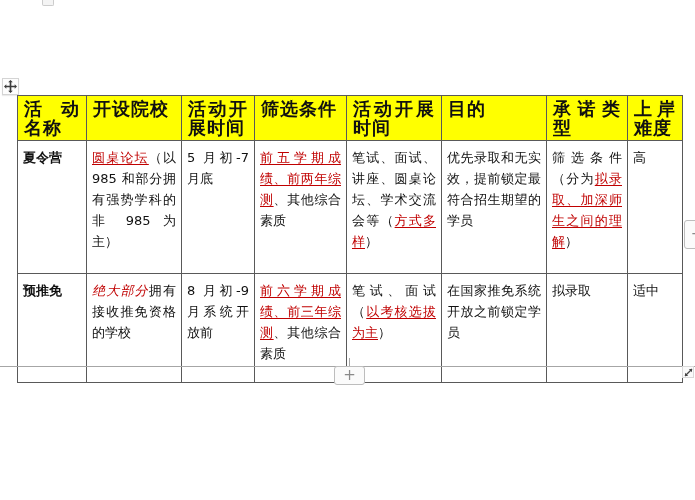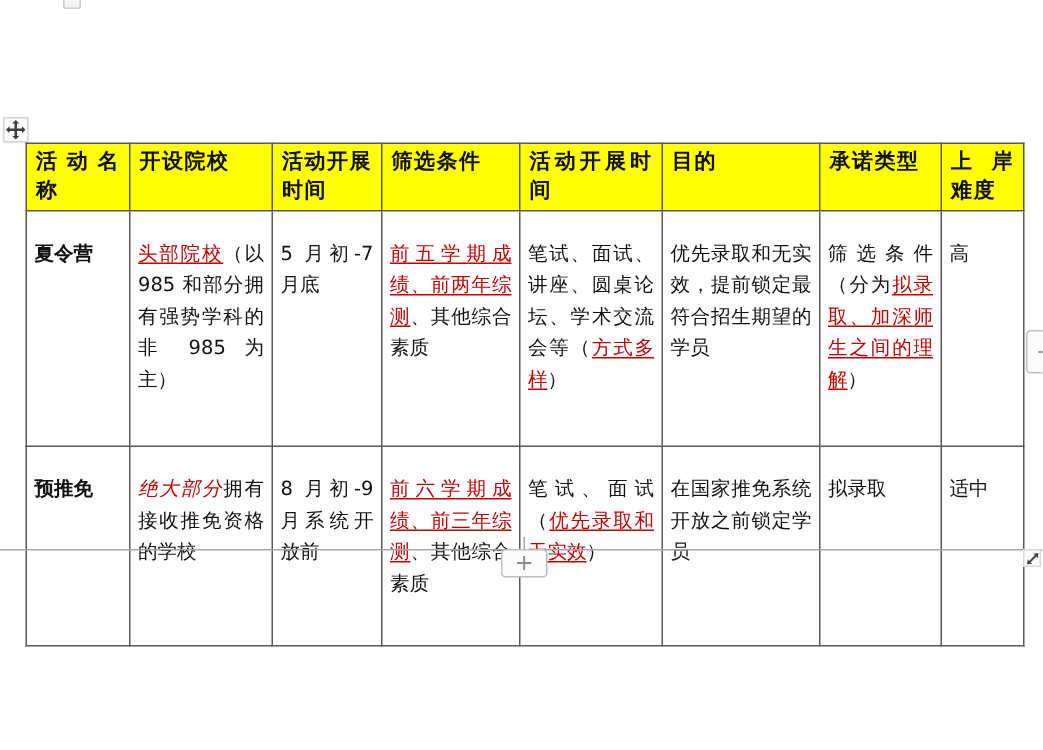--- a/index.html
+++ b/index.html
@@ -21,33 +21,33 @@
   th, td {
     border: 1px solid var(--table-border, #595959);
     vertical-align: top;
     word-break: break-all;
     text-align: justify;
     text-justify: inter-character;
     color: #111;
   }
   th {
     background: var(--header-bg, #ffff00);
-    font-size: 14px;
+    font-size: 18px;
     font-weight: bold;
     line-height: 19px;
     padding: 3px 6px;
     height: 36px;
     letter-spacing: 1px;
     text-align: left;
     text-align: justify;
   }
   td {
     font-size: 13px;
     line-height: 21px;
-    padding: 18px 5px;
+    padding: 6px 5px;
     background: #fff;
   }
   tbody tr:nth-child(1) td { height: 120px; }
   tbody tr:nth-child(2) td { height: 96px; }
   tbody td:first-child { font-weight: bold; }
 
   .run-normal { color: #111; }
   .run-red { color: var(--red-text, #c00000); font-style: italic; }
   .run-red-underline {
     color: var(--red-text, #c00000);
@@ -153,34 +153,34 @@
         <th>筛选条件</th>
         <th>活动开展时间</th>
         <th>目的</th>
         <th>承诺类型</th>
         <th>上岸难度</th>
       </tr>
   </thead>
   <tbody>
       <tr>
         <td><span class="run-normal">夏令营</span></td>
-        <td><span class="run-red-underline">头部院校</span><span class="run-normal">（以 985 和部分拥有强势学科的非 985 为主）</span></td>
+        <td><span class="run-red-underline">圆桌论坛</span><span class="run-normal">（以 985 和部分拥有强势学科的非 985 为主）</span></td>
         <td><span class="run-normal">5 月初-7月底</span></td>
         <td><span class="run-red-underline">前五学期成绩、前两年综测</span><span class="run-normal">、其他综合素质</span></td>
         <td><span class="run-normal">笔试、面试、讲座、圆桌论坛、学术交流会等（</span><span class="run-red-underline">方式多样</span><span class="run-normal">）</span></td>
         <td><span class="run-normal">优先录取和无实效，提前锁定最符合招生期望的学员</span></td>
         <td><span class="run-normal">筛选条件（分为</span><span class="run-red-underline">拟录取、加深师生之间的理解</span><span class="run-normal">）</span></td>
         <td><span class="run-normal">高</span></td>
       </tr>
       <tr>
         <td><span class="run-normal">预推免</span></td>
         <td><span class="run-red">绝大部分</span><span class="run-normal">拥有接收推免资格的学校</span></td>
         <td><span class="run-normal">8 月初-9月系统开放前</span></td>
         <td><span class="run-red-underline">前六学期成绩、前三年综测</span><span class="run-normal">、其他综合素质</span></td>
-        <td><span class="run-normal">笔试、面试（</span><span class="run-red-underline">优先录取和无实效</span><span class="run-normal">）</span></td>
+        <td><span class="run-normal">笔试、面试（</span><span class="run-red-underline">以考核选拔为主</span><span class="run-normal">）</span></td>
         <td><span class="run-normal">在国家推免系统开放之前锁定学员</span></td>
         <td><span class="run-normal">拟录取</span></td>
         <td><span class="run-normal">适中</span></td>
       </tr>
     </tbody>
 </table>
 
 <div class="divider-tick"></div>
 <div class="divider-line"></div>
 <button class="add-btn add-row-btn">+</button>

